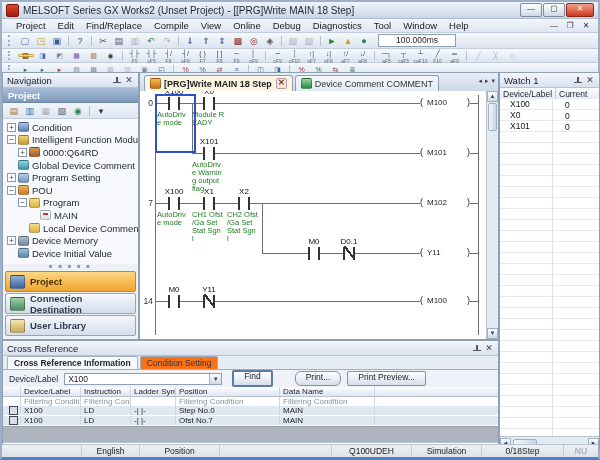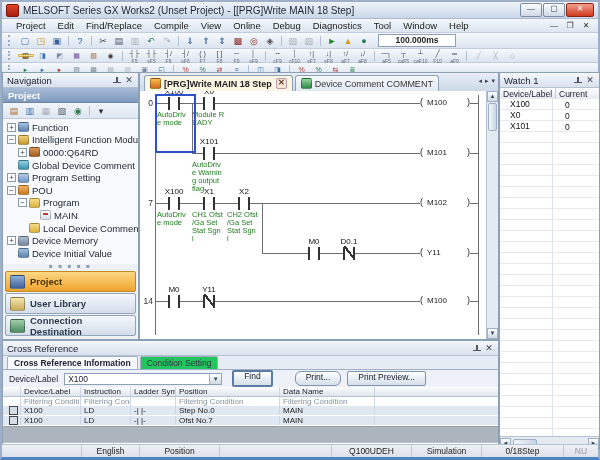--- a/index.html
+++ b/index.html
@@ -23,21 +23,21 @@
   .tbrow{display:flex;align-items:center;background:linear-gradient(#f6f9fc,#dbe4f0);border-bottom:1px solid #c2cede;padding:0 3px;}
   .tb1{height:15px;} .tb2{height:13px;} .tb3{height:13px;}
   .grip{width:4px;height:70%;border-left:2px dotted #9fb0c4;margin:0 3px;flex:none;}
   .tbi{display:inline-flex;flex-direction:column;align-items:center;justify-content:center;min-width:13px;height:12px;
        font-size:9px;line-height:10px;color:#445;border:1px solid transparent;border-radius:2px;margin:0 .5px;flex:none;}
   .tbi.dis{opacity:.38;}
   .tbi.hl{background:#fce3a6;border-color:#d7a33c;}
   .tb2 .tbi,.tb3 .tbi{font-size:7px;min-width:14px;}
   .tbi i{font-style:normal;font-size:5px;line-height:4px;color:#667;}
   .tsep{width:1px;height:10px;background:#b5c2d2;margin:0 3px;flex:none;}
-  .scanbox{margin-left:6px;width:76px;height:11px;background:#fff;border:1px solid #8ea0b6;font-size:8.5px;line-height:11px;text-align:center;color:#222;font-weight:bold;}
+  .scanbox{margin-left:6px;width:76px;height:11px;background:#fff;border:1px solid #8ea0b6;font-size:8.5px;line-height:11px;text-align:center;color:#222;}
   
   .panel{position:absolute;background:#eef2f7;border:1px solid #8ea0b4;box-sizing:border-box;}
   .phead{height:14px;background:linear-gradient(#f4f7fb,#d9e2ee);border-bottom:1px solid #b5c2d2;display:flex;align-items:center;padding:0 4px;font-size:9.5px;color:#223;}
   .phead .grow{flex:1;}
   .pin{width:9px;height:9px;position:relative;margin-right:3px;}
   .pin::before{content:'';position:absolute;left:4px;top:1px;width:2px;height:5px;background:#556;}
   .pin::after{content:'';position:absolute;left:1px;top:6px;width:8px;height:1px;background:#556;}
   .xclose{font-size:9px;color:#445;width:10px;text-align:center;line-height:9px;}
   
   .projbar{height:14px;background:linear-gradient(#a9bdd8,#7e99bd);color:#fff;font-size:9.5px;font-weight:bold;display:flex;align-items:center;padding:0 5px;border-bottom:1px solid #6d86a8;}
@@ -99,21 +99,21 @@
   .wc2{flex:1;padding-left:3px;line-height:12px;}
   .wrows{position:relative;background:repeating-linear-gradient(#fff 0,#fff 10px,#e7ebf1 10px,#e7ebf1 11px);}
   .wrow{display:flex;height:11px;font-size:8.5px;color:#111;}
   .wrow .wc1{border-right:none;padding-left:10px;line-height:11px;}
   .wdiv{position:absolute;top:0;bottom:0;left:52px;width:1px;background:#dde3ea;}
   .hsb{position:absolute;left:0;right:0;bottom:0;height:11px;background:#e4eaf2;border-top:1px solid #b5c2d2;}
   
   .xtabs{height:13px;display:flex;align-items:flex-end;padding-left:4px;background:#e6ecf4;border-bottom:1px solid #9fb0c4;}
   .xtab{height:12px;font-size:8.5px;padding:0 6px;border:1px solid #9fb0c4;border-bottom:none;border-radius:2px 2px 0 0;line-height:12px;margin-right:2px;}
   .xtab.active{background:#f7fafd;font-weight:bold;color:#223;}
-  .xtab.inactive{background:#22c55e;color:#334;}
+  .xtab.inactive{background:#f97316;color:#334;}
   .xctrl{height:17px;display:flex;align-items:center;padding:0 6px;background:#eef2f8;font-size:8.5px;color:#223;gap:6px;}
   .combo{width:158px;height:12px;background:#fff;border:1px solid #8ea0b6;display:flex;align-items:center;font-size:8.5px;padding-left:3px;box-sizing:border-box;}
   .combo .da{margin-left:auto;width:11px;height:10px;background:linear-gradient(#fdfeff,#cfd9e6);border-left:1px solid #9fb0c4;font-size:6px;text-align:center;line-height:10px;color:#345;}
   .xbtn{height:13px;border:1px solid #7e93ad;border-radius:2px;background:linear-gradient(#fdfeff,#d6dfeb);font-size:8.5px;line-height:11px;padding:0 10px;color:#223;}
   .xbtn.def{border:2px solid #5d7ca3;line-height:9px;}
   .xgrid{font-size:8px;color:#222;}
   .xrow{display:flex;height:9px;line-height:9px;}
   .xh{background:linear-gradient(#fcfdfe,#dfe5ee);border-bottom:1px solid #b5c2d2;color:#223;}
   .xcell{padding-left:3px;border-right:1px solid #cdd6e2;overflow:hidden;white-space:nowrap;box-sizing:border-box;}
   .xc0{width:18px;display:flex;align-items:center;justify-content:center;}
@@ -276,21 +276,21 @@
           <span class="tbi" style="color: rgb(85, 85, 102);">▧</span>
           <span class="tbi" style="color: rgb(46, 125, 79);">◉</span>
           <span class="tsep"></span>
           <span class="tbi" style="color: rgb(51, 51, 51);">▾</span>
         </span>
     </div>
     <div class="tree">
       <div class="trow" style="padding-left:4px;">
         <span class="expand">+</span>
         <span class="ic ic-parameter"></span>
-        <span>Function</span>
+        <span>Condition</span>
       </div>
       <div class="trow" style="padding-left:4px;">
         <span class="expand">−</span>
         <span class="ic ic-module"></span>
         <span>Intelligent Function Module</span>
       </div>
       <div class="trow" style="padding-left:15px;">
         <span class="expand">+</span>
         <span class="ic ic-module-card"></span>
         <span>0000:Q64RD</span>
@@ -333,26 +333,26 @@
         <span class="ic ic-device-initial"></span>
         <span>Device Initial Value</span>
       </div>
     </div>
     <div class="splitdots">■ ■ ■ ■ ■</div>
     <div class="stackbtn active">
       <span class="bic bic-project"></span>
       <span>Project</span>
     </div>
     <div class="stackbtn">
+      <span class="bic bic-conndest"></span>
+      <span>Connection Destination</span>
+    </div>
+    <div class="stackbtn">
       <span class="bic bic-userlib"></span>
       <span>User Library</span>
-    </div>
-    <div class="stackbtn">
-      <span class="bic bic-conndest"></span>
-      <span>Connection Destination</span>
     </div>
     <div class="navfoot">
       <span>»</span>
     </div>
   </div>
 
   <div class="panel" style="left:137px;top:70px;width:360px;height:268px;background:#dce5f0;">
     <div class="tabbar">
       <div class="tab active">
         <span class="tabic tabic-prg"></span>

